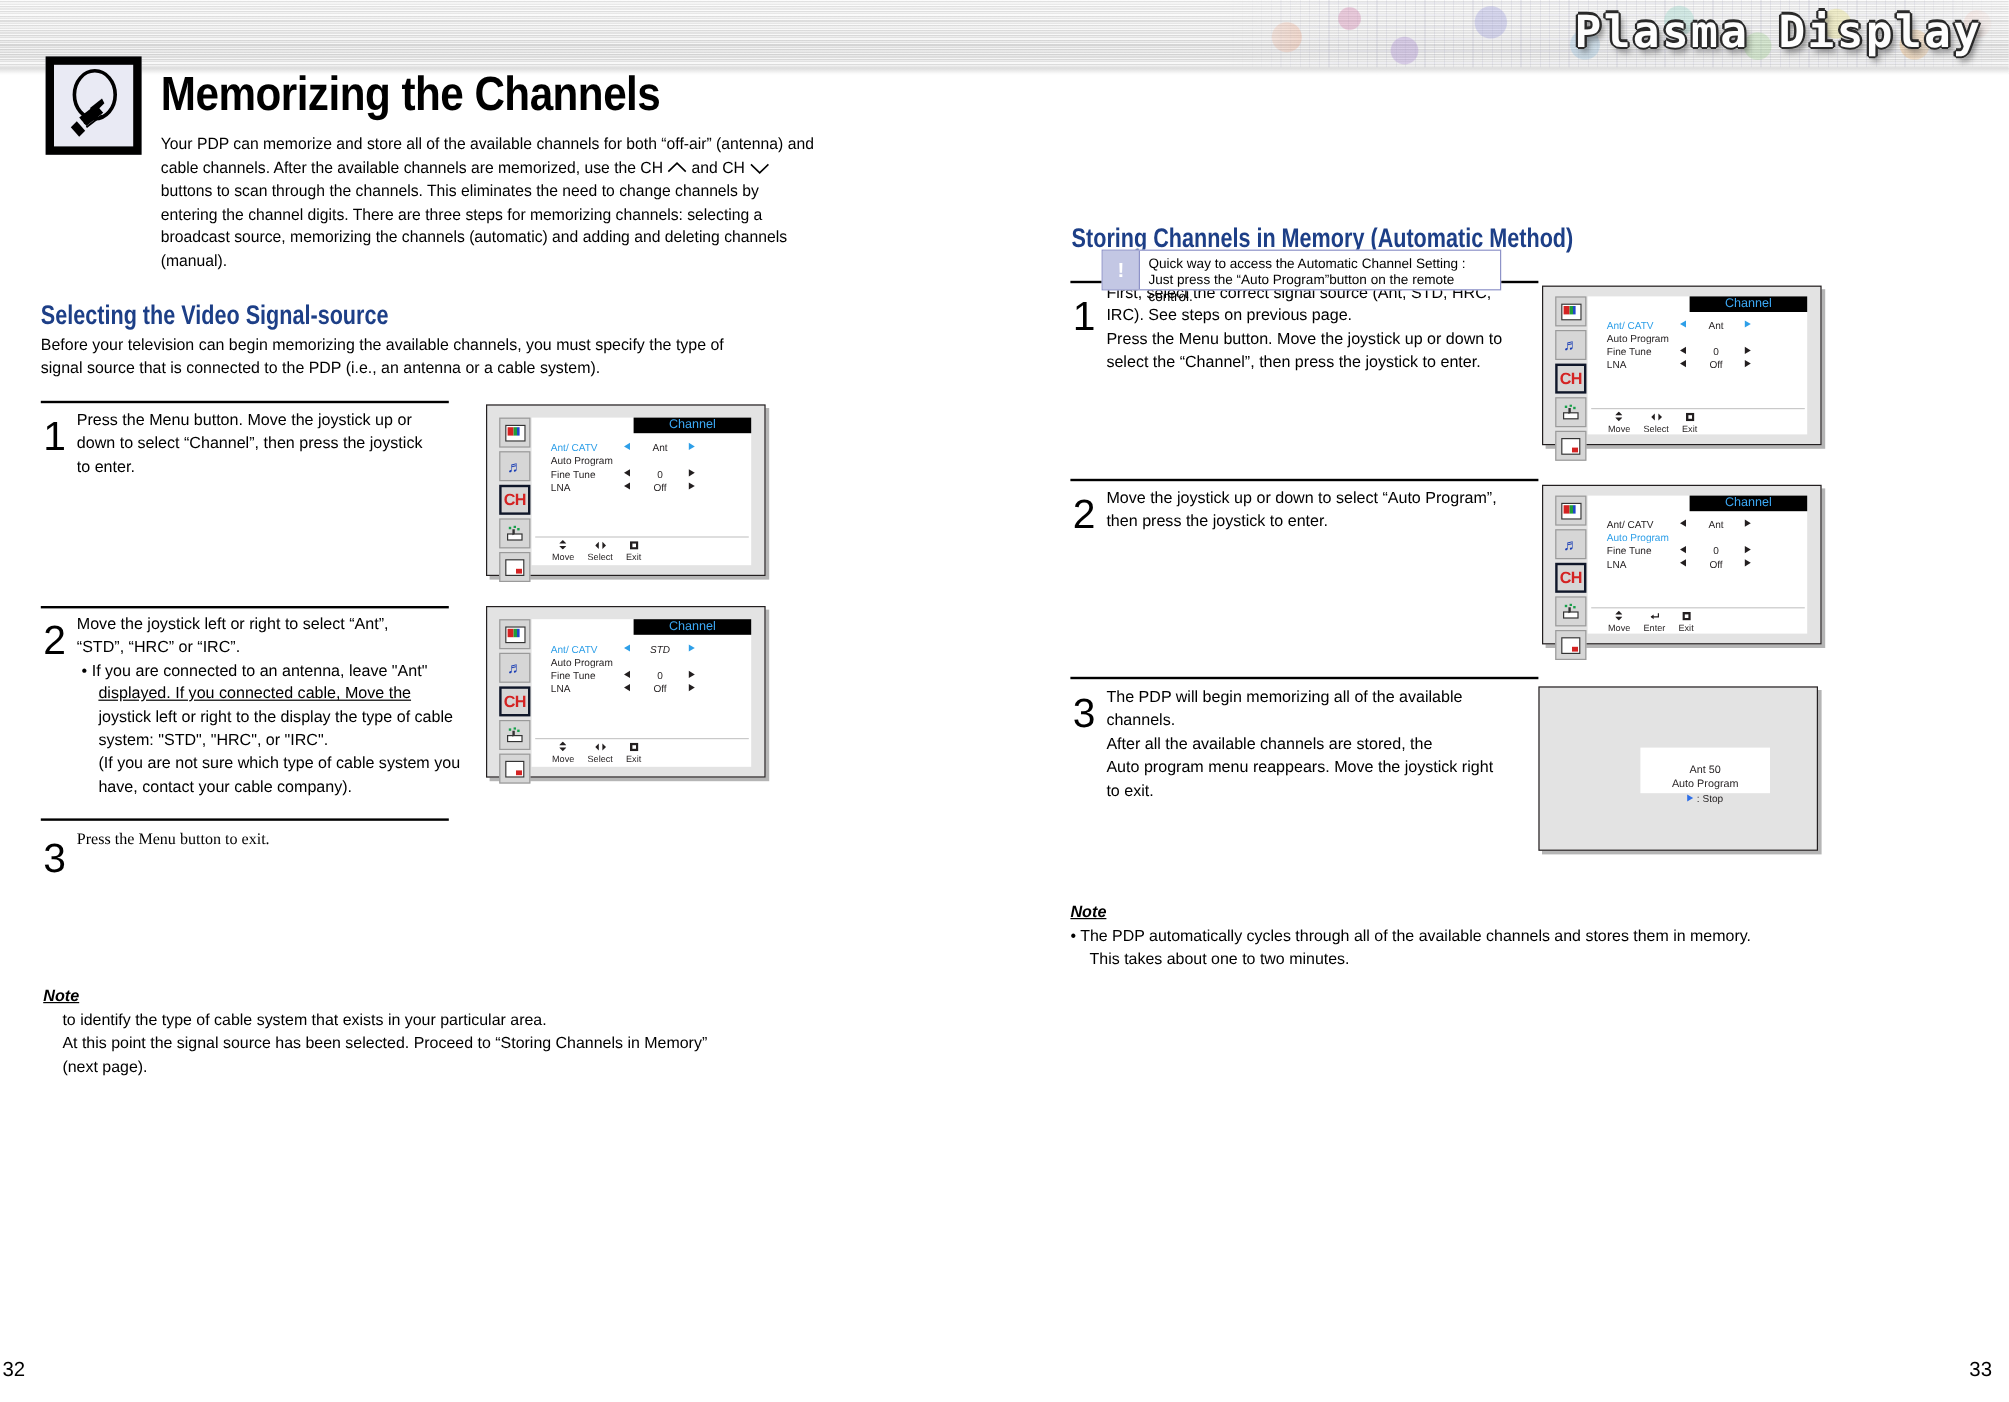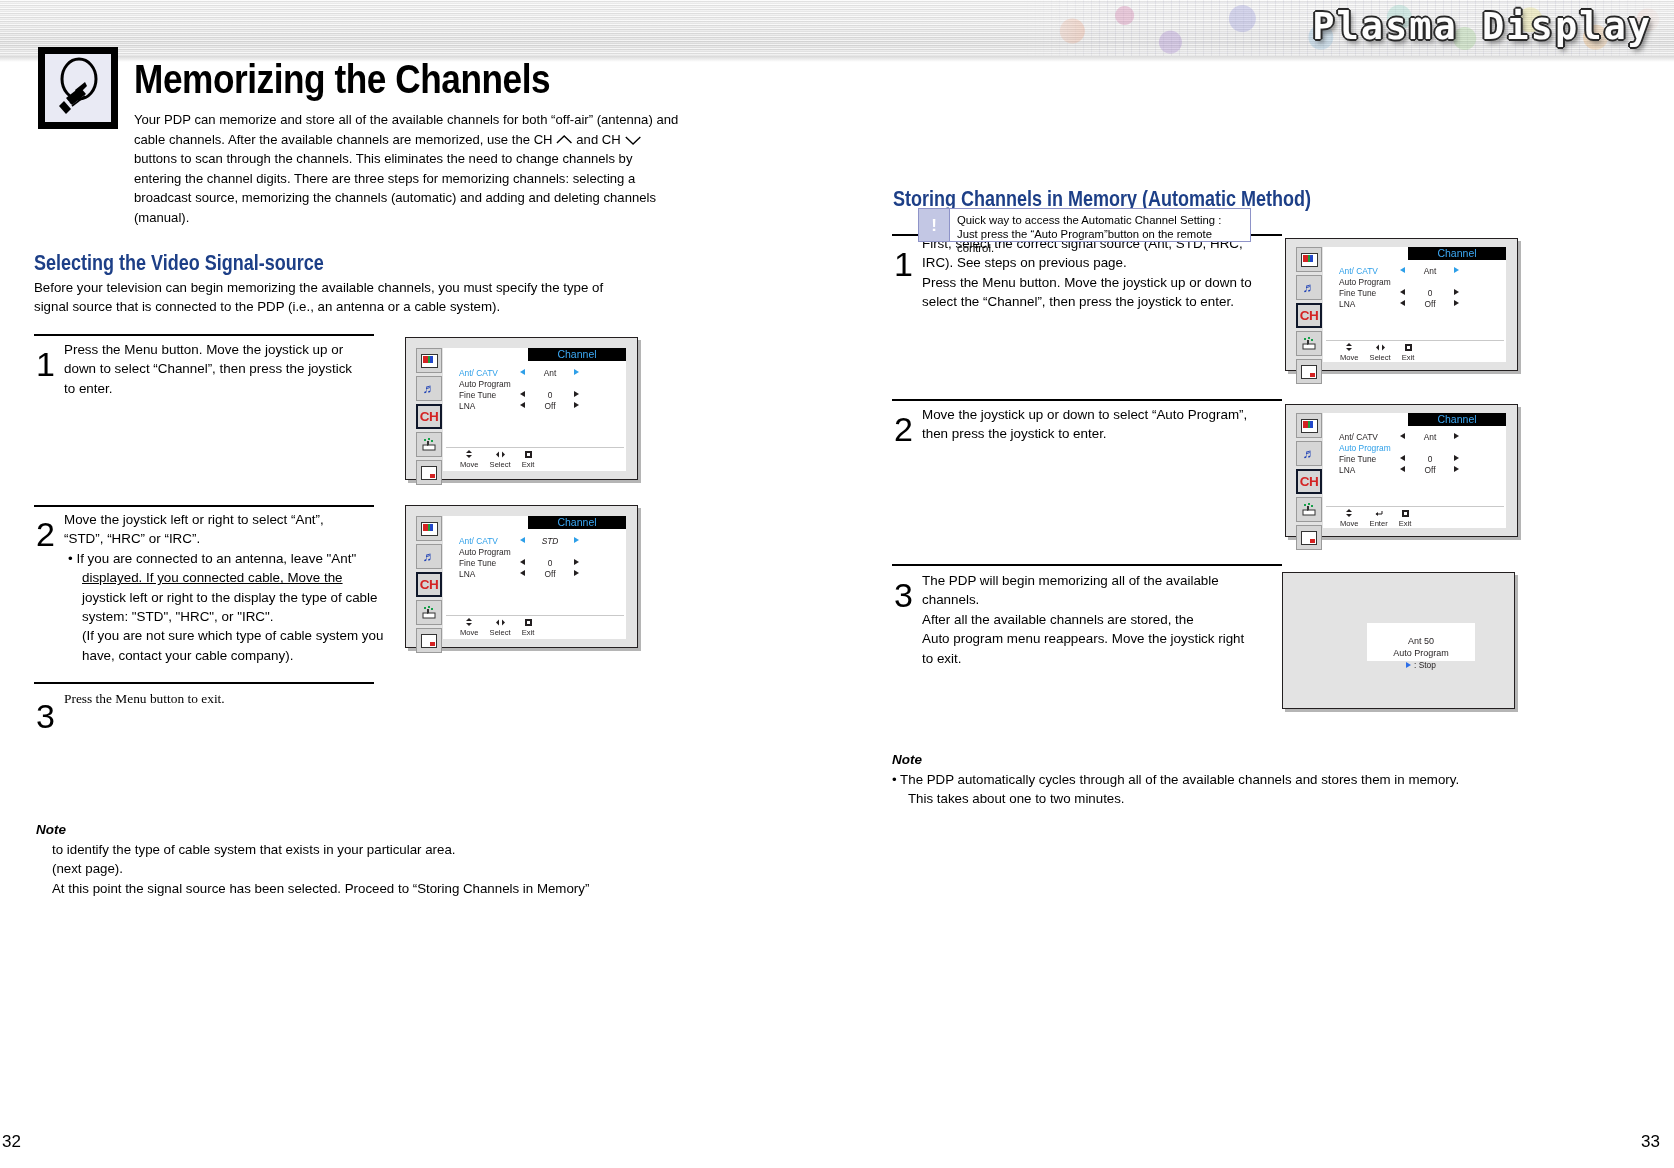--- a/index.html
+++ b/index.html
@@ -99,21 +99,21 @@
     transform:scaleX(.985);transform-origin:left top;}
 
   
   .rule{position:absolute;height:2px;background:#000;}
   .stepnum{position:absolute;font-size:34px;font-weight:300;font-family:"Liberation Sans",sans-serif;line-height:1;}
   .steptxt{position:absolute;font-size:13.4px;line-height:19.4px;color:#000;}
   .steptxt .sub{display:block;padding-left:8px;text-indent:-8px;}
 
   
   .note-h{position:absolute;font-size:13.5px;font-weight:bold;font-style:italic;
-    }
+    text-decoration:underline;}
   .note-b{position:absolute;font-size:13.3px;line-height:19.4px;}
   .note-b .bullet{display:block;padding-left:14px;text-indent:-14px;}
 
   
   .tip{position:absolute;left:28px;top:146px;width:333px;height:34px;
     border:1px solid #8e93c8;background:#ffffff;box-sizing:border-box;display:flex;}
   .tip-mark{width:30px;background:#c3c7e4;display:flex;align-items:center;justify-content:center;
     border-right:1px solid #8e93c8;}
   .tip-excl{font-size:17px;font-weight:bold;color:#fff;line-height:1;}
   .tip-txt{flex:1;padding:4px 6px 0 7px;font-size:11.3px;line-height:14.2px;color:#000;}
@@ -368,22 +368,22 @@
 
   <div class="rule" style="left:0px;top:620px;width:340px;"></div>
   <div class="stepnum" style="left:2px;top:637px;">3</div>
   <div class="steptxt" style="left:30px;top:627px;width:330px;font-family:Liberation Serif, serif;">
     <span>Press the Menu button to exit.</span>
   </div>
 
   <div class="note-h" style="left:2px;top:760px;">Note</div>
   <div class="note-b" style="left:2px;top:778px;width:640px;">
     <span class="bullet" style="padding-left:16px;text-indent:0;">to identify the type of cable system that exists in your particular area.</span>
+    <span class="bullet" style="padding-left:16px;text-indent:0;">At this point the signal source has been selected. Proceed to “Storing Channels in Memory”</span>
     <span class="bullet" style="padding-left:16px;text-indent:0;">(next page).</span>
-    <span class="bullet" style="padding-left:16px;text-indent:0;">At this point the signal source has been selected. Proceed to “Storing Channels in Memory”</span>
   </div>
 
 </div>
 
 <div class="page-right">
 
   <div class="sec-head sec-head-r">Storing Channels in Memory (Automatic Method)</div>
 
   <div class="rule" style="left:2px;top:172px;width:390px;"></div>
   <div class="stepnum" style="left:4px;top:185px;">1</div>

